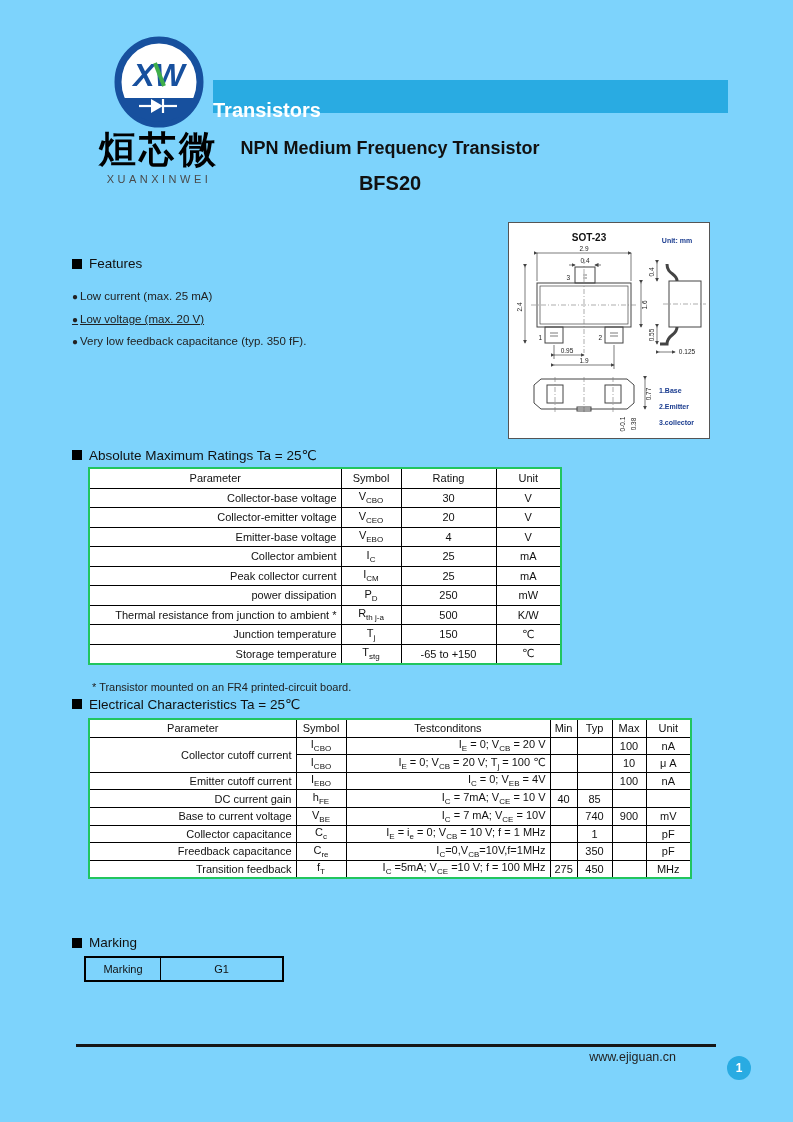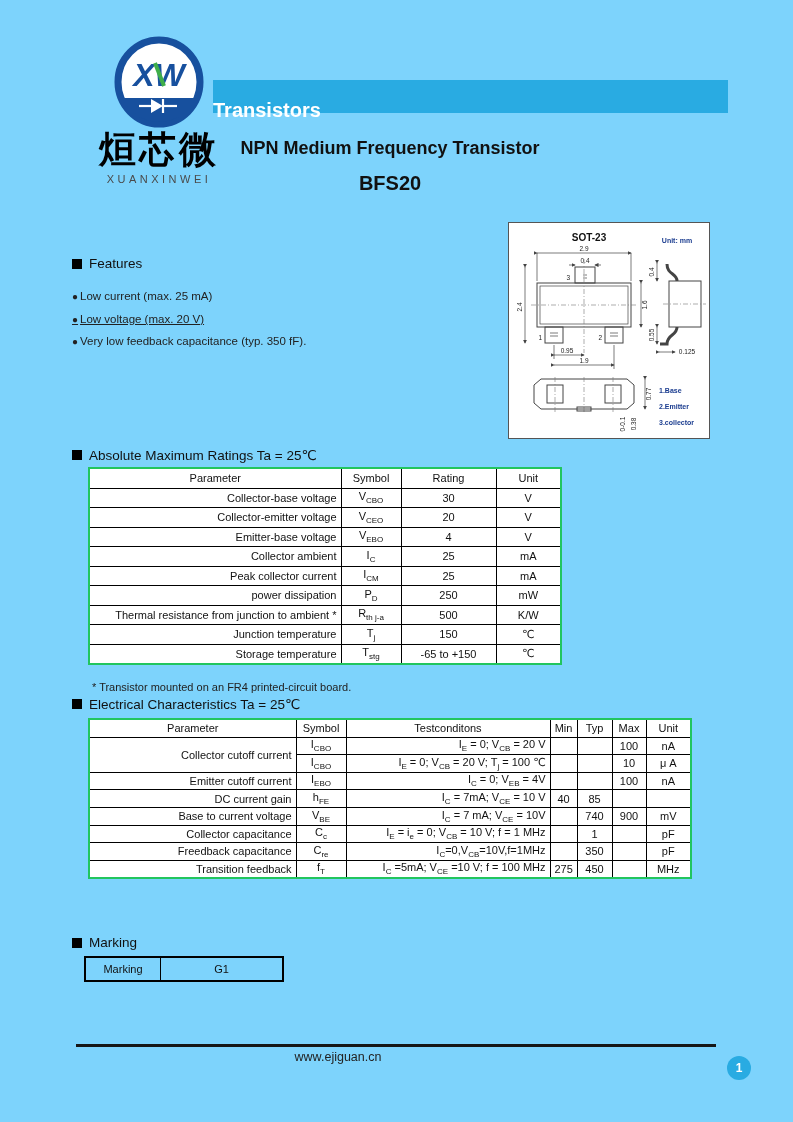--- a/index.html
+++ b/index.html
@@ -48,21 +48,21 @@
   td.c,th{text-align:center;}
   sub{font-size:8px;}
   .footnote{position:absolute;font-size:11px;color:#222;}
 
   
   .marking-table{position:absolute;left:84px;top:956px;border-collapse:collapse;border:2px solid #000;}
   .marking-table td{border:1px solid #000;height:20px;font-size:11px;text-align:center;}
 
   
   .footer-line{position:absolute;left:76px;top:1044px;width:640px;height:3px;background:#161616;}
-  .footer-url{position:absolute;left:0;top:1050px;width:676px;text-align:center;font-size:12.5px;color:#222;}
+  .footer-url{position:absolute;left:0;top:1050px;width:676px;text-align:right;font-size:12.5px;color:#222;}
   .page-badge{position:absolute;left:727px;top:1056px;width:24px;height:24px;border-radius:50%;
               color:#fff;font-size:12px;line-height:24px;text-align:center;font-weight:bold;}
 </style>
 </head>
 <body>
 
 <div class="page">
 
   <div class="logo">
     <svg width="96" height="96" viewBox="0 0 96 96">

